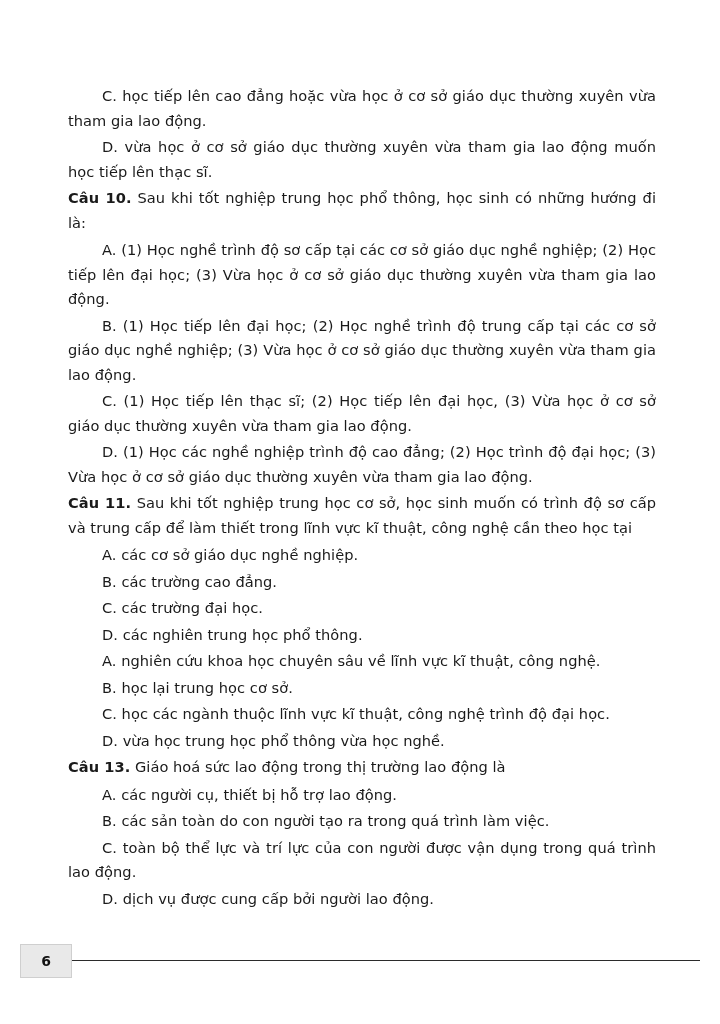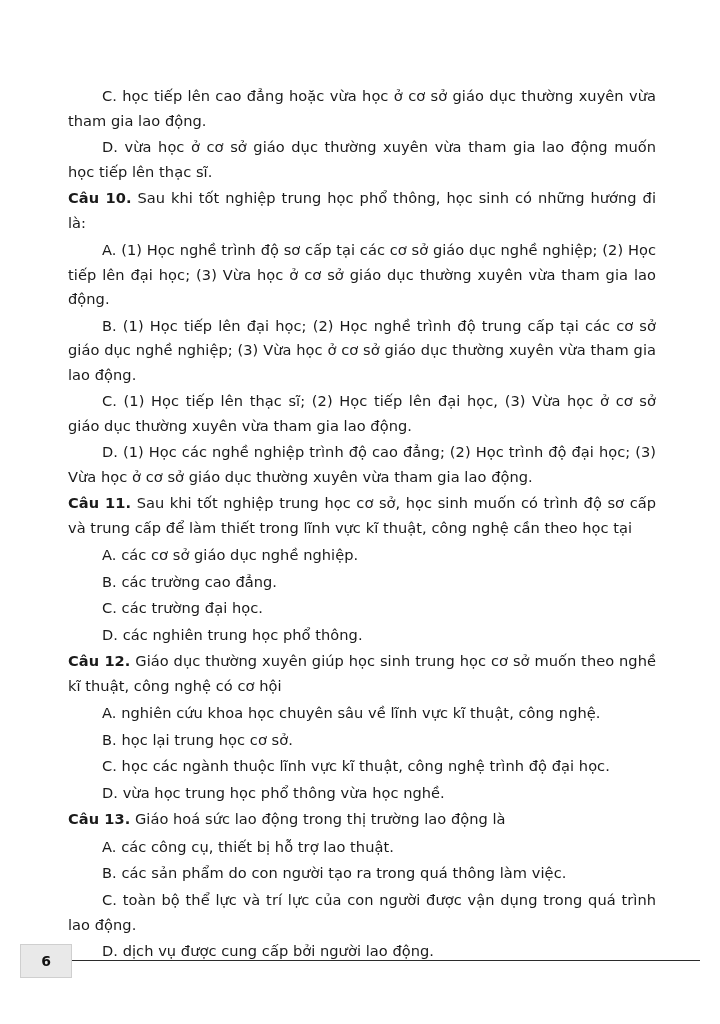--- a/index.html
+++ b/index.html
@@ -87,28 +87,27 @@
       <p class="para q"><b>Câu 10.</b><span> Sau khi tốt nghiệp trung học phổ thông, học sinh có những hướng đi là:</span></p>
       <p class="para indent opt">A. (1) Học nghề trình độ sơ cấp tại các cơ sở giáo dục nghề nghiệp; (2) Học tiếp lên đại học; (3) Vừa học ở cơ sở giáo dục thường xuyên vừa tham gia lao động.</p>
       <p class="para indent opt">B. (1) Học tiếp lên đại học; (2) Học nghề trình độ trung cấp tại các cơ sở giáo dục nghề nghiệp; (3) Vừa học ở cơ sở giáo dục thường xuyên vừa tham gia lao động.</p>
       <p class="para indent opt">C. (1) Học tiếp lên thạc sĩ; (2) Học tiếp lên đại học, (3) Vừa học ở cơ sở giáo dục thường xuyên vừa tham gia lao động.</p>
       <p class="para indent opt">D. (1) Học các nghề nghiệp trình độ cao đẳng; (2) Học trình độ đại học; (3) Vừa học ở cơ sở giáo dục thường xuyên vừa tham gia lao động.</p>
       <p class="para q"><b>Câu 11.</b><span> Sau khi tốt nghiệp trung học cơ sở, học sinh muốn có trình độ sơ cấp và trung cấp để làm thiết trong lĩnh vực kĩ thuật, công nghệ cần theo học tại</span></p>
       <p class="para indent opt">A. các cơ sở giáo dục nghề nghiệp.</p>
       <p class="para indent opt">B. các trường cao đẳng.</p>
       <p class="para indent opt">C. các trường đại học.</p>
       <p class="para indent opt">D. các nghiên trung học phổ thông.</p>
-      <p class="para q"><b>Câu 12.</b><span> Giáo dục thường xuyên giúp học sinh trung học cơ sở muốn theo nghề kĩ thuật, công nghệ có cơ hội</span></p>
       <p class="para indent opt">A. nghiên cứu khoa học chuyên sâu về lĩnh vực kĩ thuật, công nghệ.</p>
       <p class="para indent opt">B. học lại trung học cơ sở.</p>
       <p class="para indent opt">C. học các ngành thuộc lĩnh vực kĩ thuật, công nghệ trình độ đại học.</p>
       <p class="para indent opt">D. vừa học trung học phổ thông vừa học nghề.</p>
       <p class="para q"><b>Câu 13.</b><span> Giáo hoá sức lao động trong thị trường lao động là</span></p>
-      <p class="para indent opt">A. các công cụ, thiết bị hỗ trợ lao thuật.</p>
-      <p class="para indent opt">B. các sản phẩm do con người tạo ra trong quá thông làm việc.</p>
+      <p class="para indent opt">A. các người cụ, thiết bị hỗ trợ lao động.</p>
+      <p class="para indent opt">B. các sản toàn do con người tạo ra trong quá trình làm việc.</p>
       <p class="para indent opt">C. toàn bộ thể lực và trí lực của con người được vận dụng trong quá trình lao động.</p>
       <p class="para indent opt">D. dịch vụ được cung cấp bởi người lao động.</p>
     </div>
 
   <div class="footer">
     <div class="footer-rule"></div>
     <div class="page-num-box">6</div>
   </div>
 </div>
 

